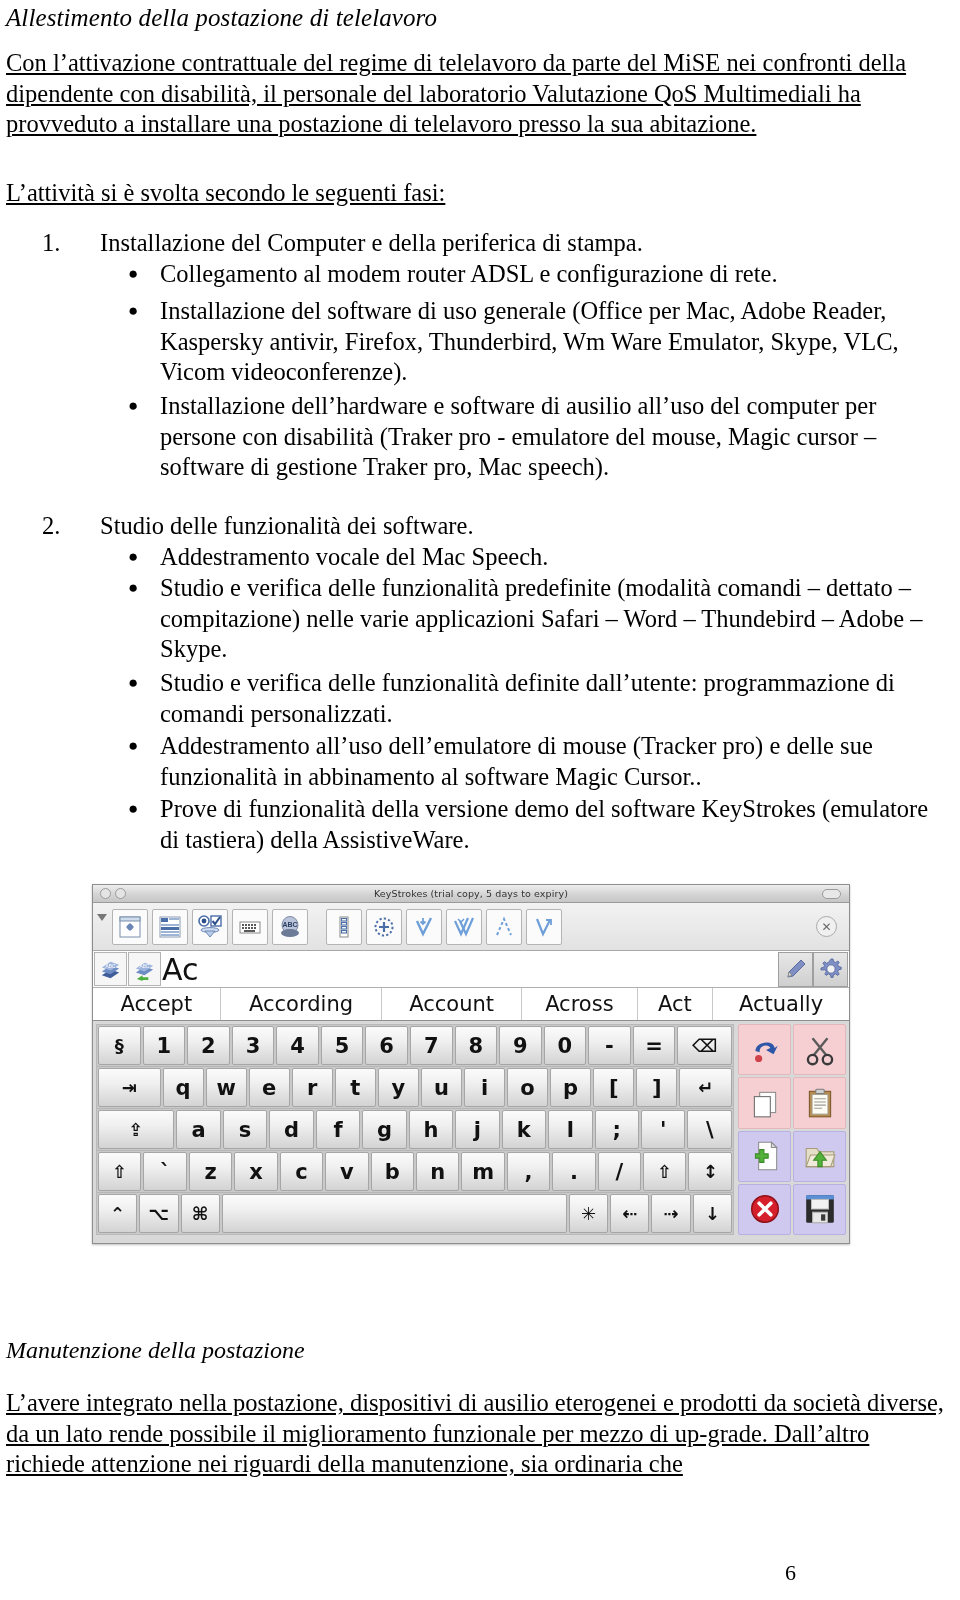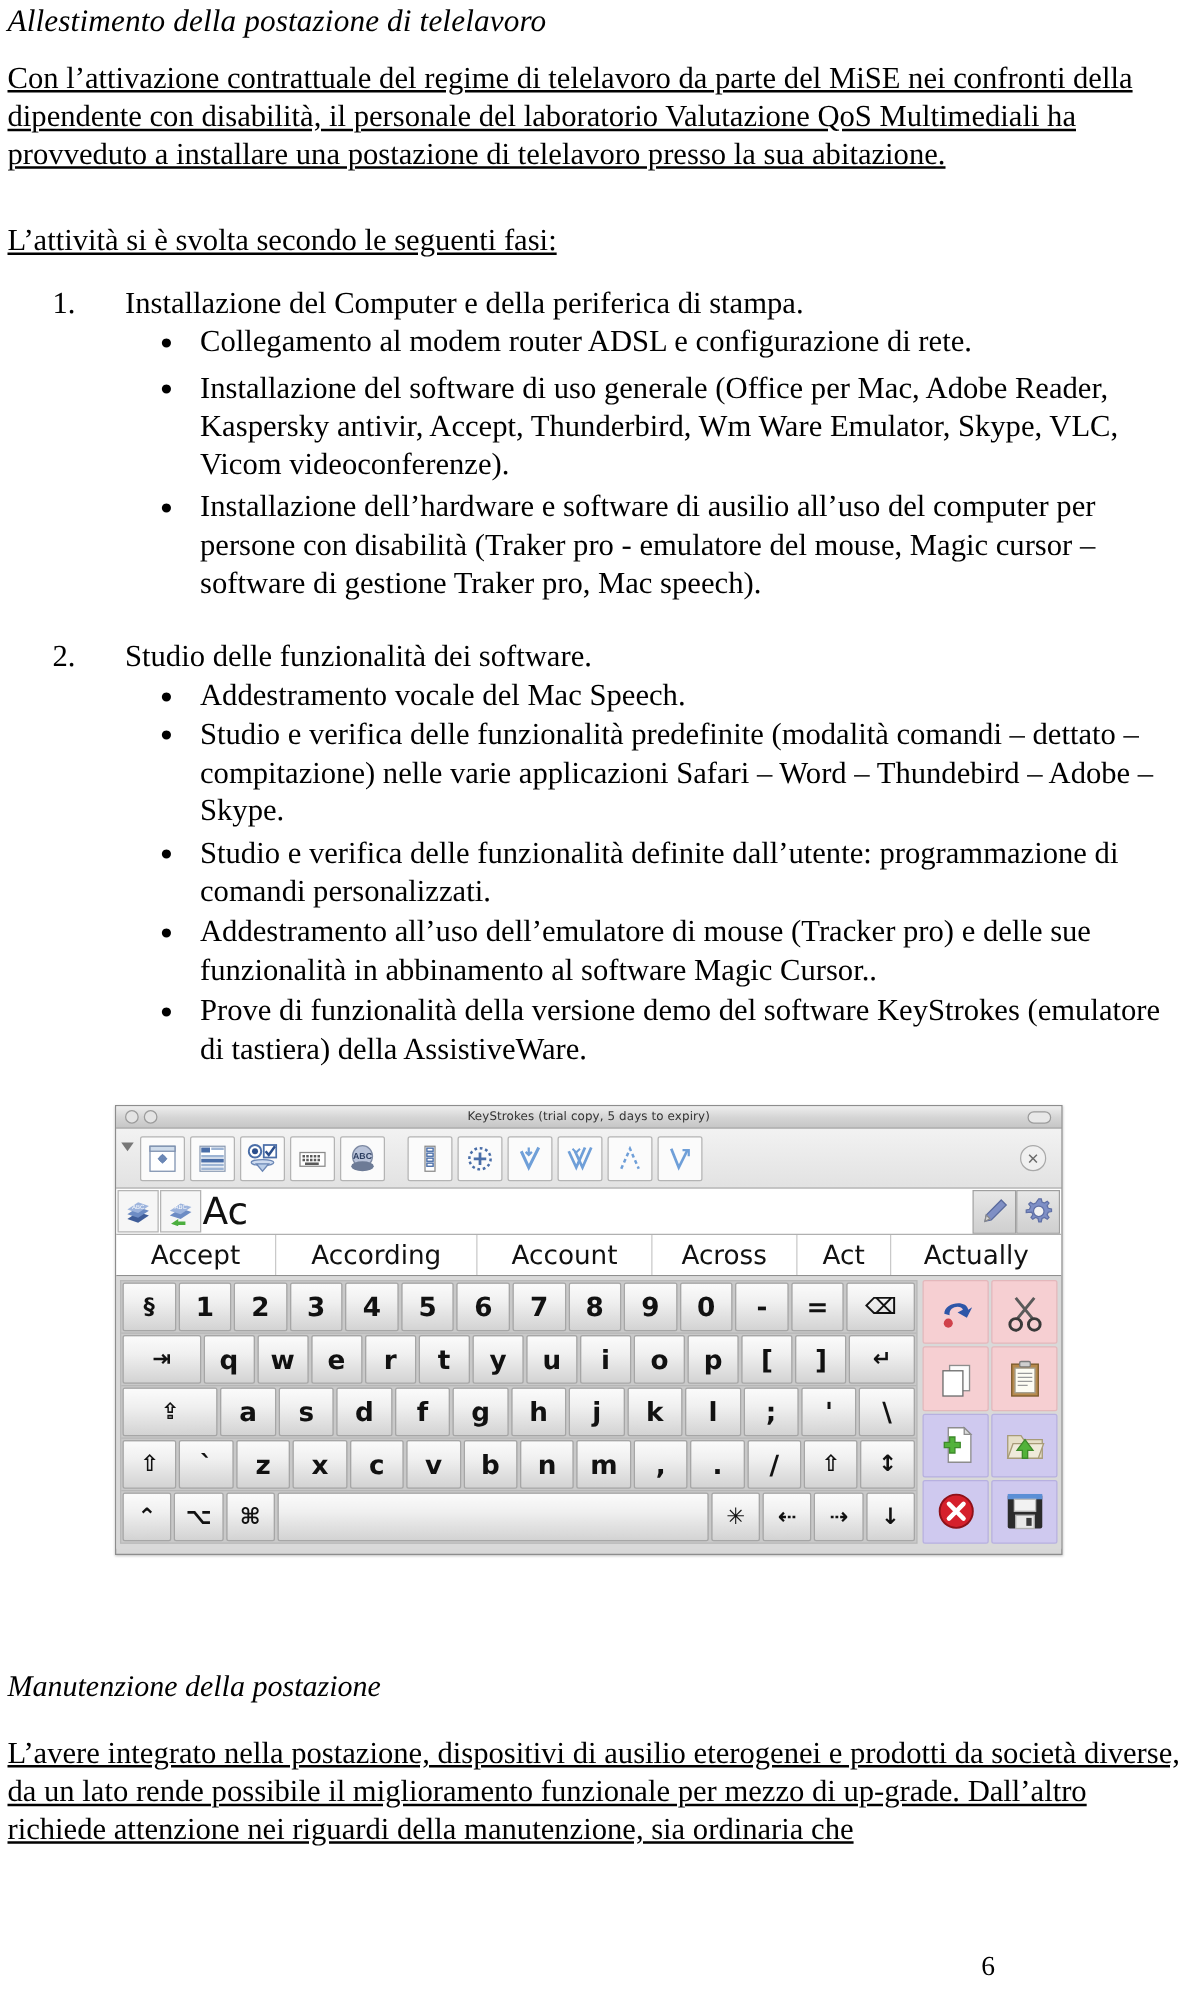--- a/index.html
+++ b/index.html
@@ -313,21 +313,21 @@
     <span class="num">1.</span>
     <span class="ntext">Installazione del Computer e della periferica di stampa.</span>
   </div>
 
   <div class="bullet-item" style="top:259px;">
     <span class="bul">●</span>
     <span class="btext">Collegamento al modem router ADSL e configurazione di rete.</span>
   </div>
   <div class="bullet-item" style="top:296px;">
     <span class="bul">●</span>
-    <span class="btext">Installazione del software di uso generale (Office per Mac, Adobe Reader, Kaspersky antivir, Accept, Thunderbird, Wm Ware Emulator, Skype, VLC, Vicom videoconferenze).</span>
+    <span class="btext">Installazione del software di uso generale (Office per Mac, Adobe Reader, Kaspersky antivir, Firefox, Thunderbird, Wm Ware Emulator, Skype, VLC, Vicom videoconferenze).</span>
   </div>
   <div class="bullet-item" style="top:391px;">
     <span class="bul">●</span>
     <span class="btext">Installazione dell’hardware e software di ausilio all’uso del computer per persone con disabilità (Traker pro - emulatore del mouse, Magic cursor – software di gestione Traker pro, Mac speech).</span>
   </div>
 
   <div class="numbered" style="top:511px;width:894px;">
     <span class="num">2.</span>
     <span class="ntext">Studio delle funzionalità dei software.</span>
   </div>

